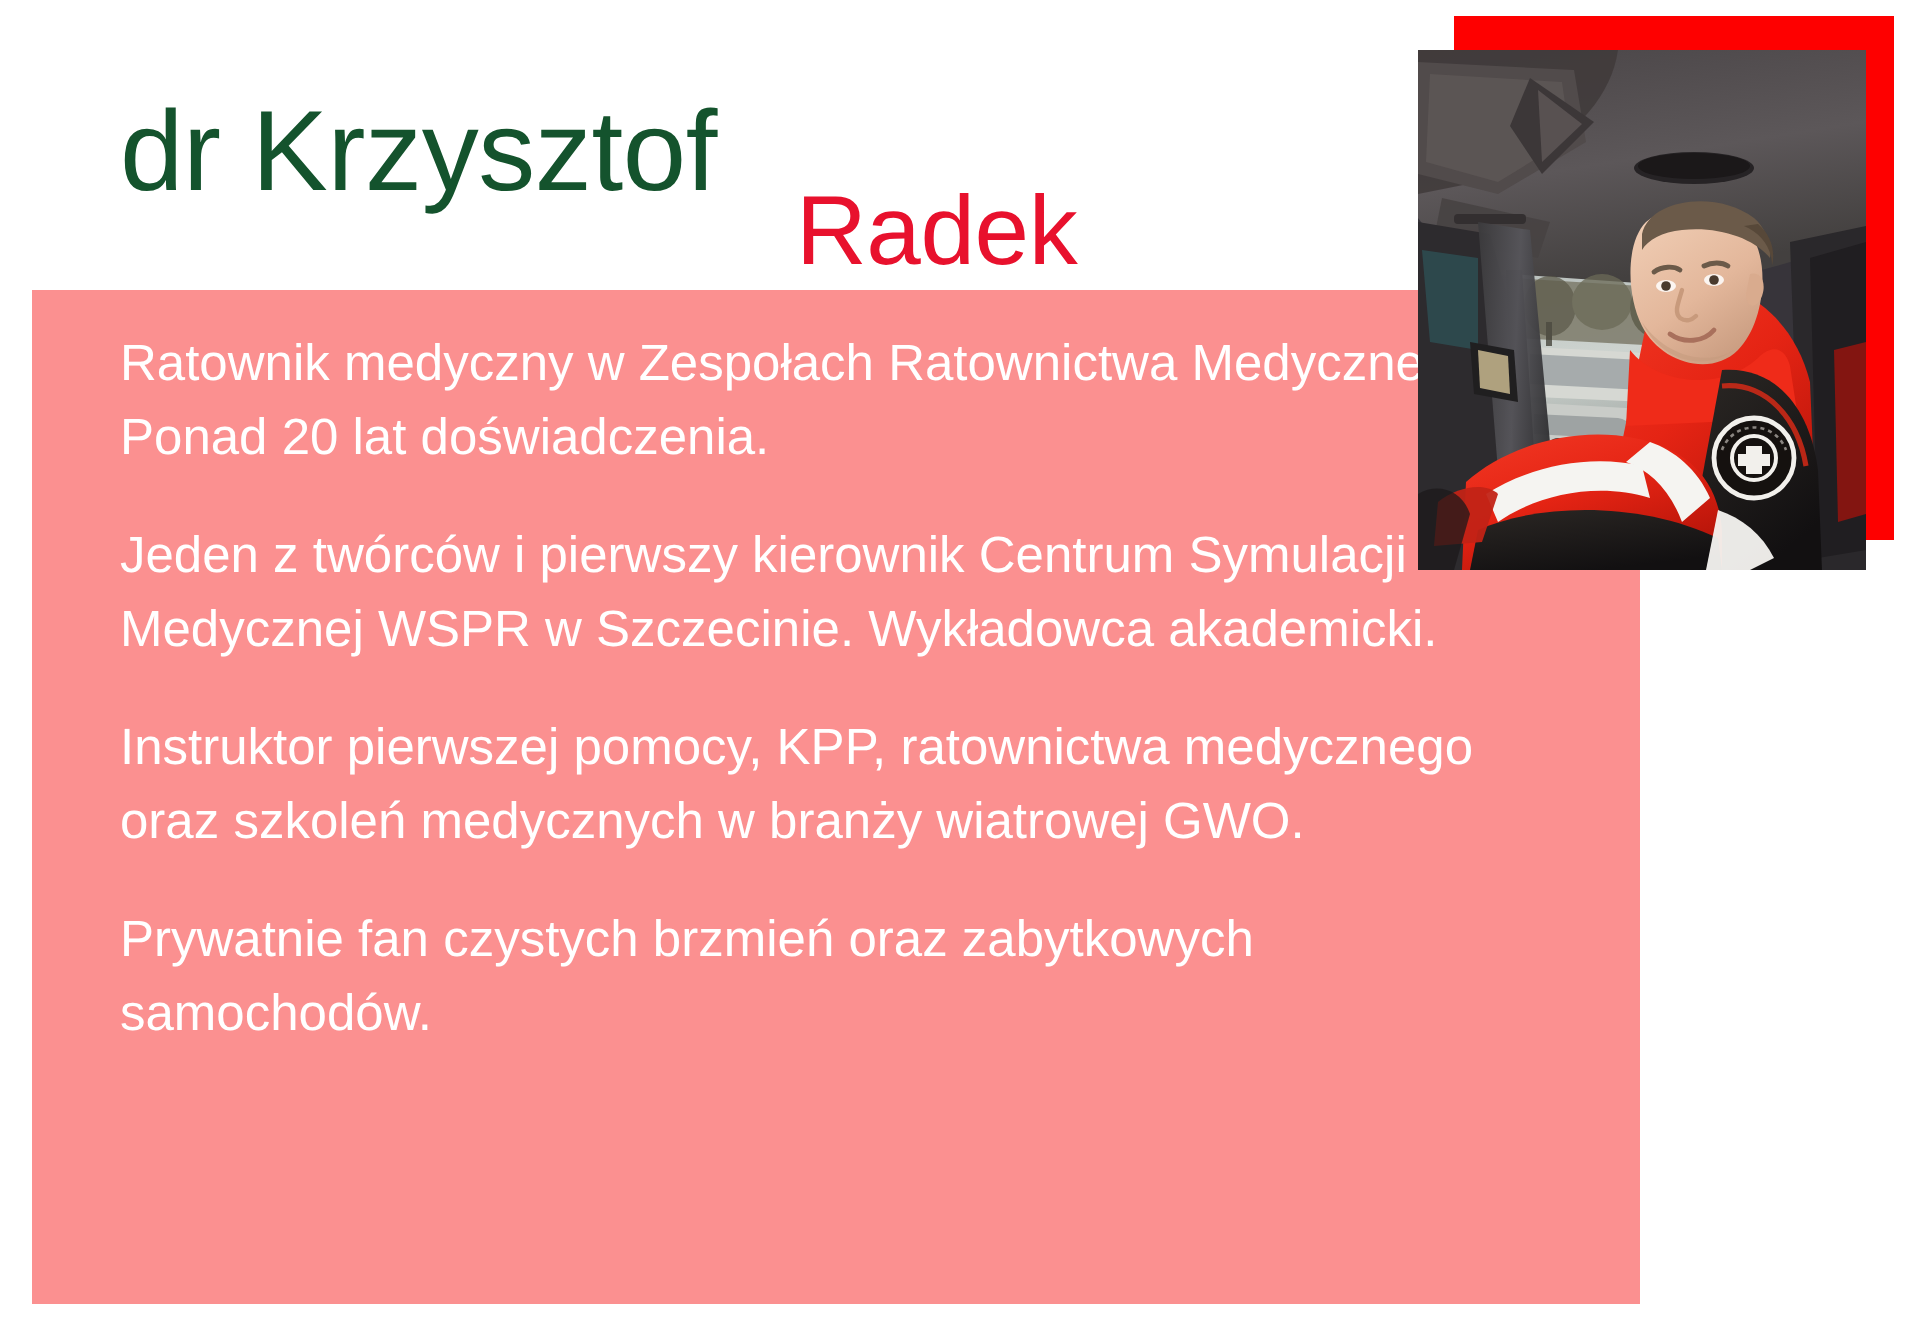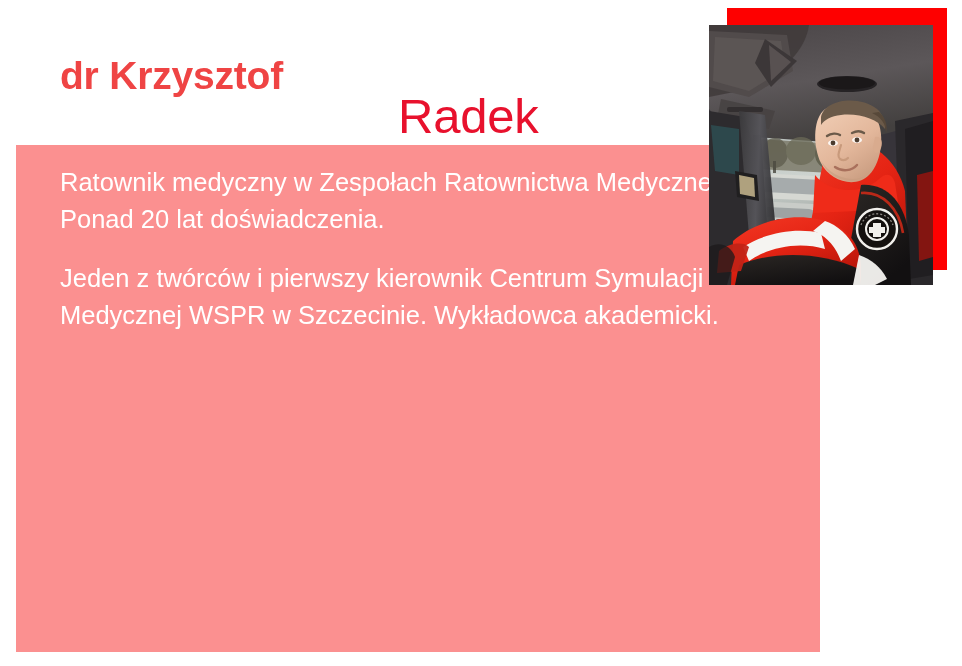--- a/index.html
+++ b/index.html
@@ -28,24 +28,24 @@
     left: 0;
     top: 0;
     width: 700px;
     height: 150px;
     z-index: 6;
   }
   .title-line-1 {
     position: absolute;
     left: 60px;
     top: 48px;
-    font-size: 39px;
+    font-size: 57px;
     line-height: 56px;
-    font-weight: 700;
-    color: #ef4444;
+    font-weight: 400;
+    color: #14532d;
     white-space: nowrap;
     letter-spacing: -0.2px;
   }
   .title-line-2 {
     position: absolute;
     left: 398px;
     top: 88px;
     font-size: 49px;
     line-height: 56px;
     font-weight: 400;
@@ -123,20 +123,22 @@
 
   <div class="title-block">
     <div class="title-line-1">dr Krzysztof</div>
     <div class="title-line-2">Radek</div>
   </div>
 
   <div class="body-panel">
     <div class="body-text">
       <p>Ratownik medyczny w Zespołach Ratownictwa Medycznego. Ponad 20 lat doświadczenia.</p>
       <p>Jeden z twórców i pierwszy kierownik Centrum Symulacji Medycznej WSPR w Szczecinie. Wykładowca akademicki.</p>
+      <p>Instruktor pierwszej pomocy, KPP, ratownictwa medycznego oraz szkoleń medycznych w branży wiatrowej GWO.</p>
+      <p>Prywatnie fan czystych brzmień oraz zabytkowych samochodów.</p>
     </div>
   </div>
 
   <div class="photo-group">
 
     <div class="accent-rect"></div>
 
     <div class="photo-frame" aria-label="Ratownik medyczny siedzący w kabinie ambulansu">
       <svg viewBox="0 0 224 260" xmlns="http://www.w3.org/2000/svg" aria-hidden="true">
         <defs>

